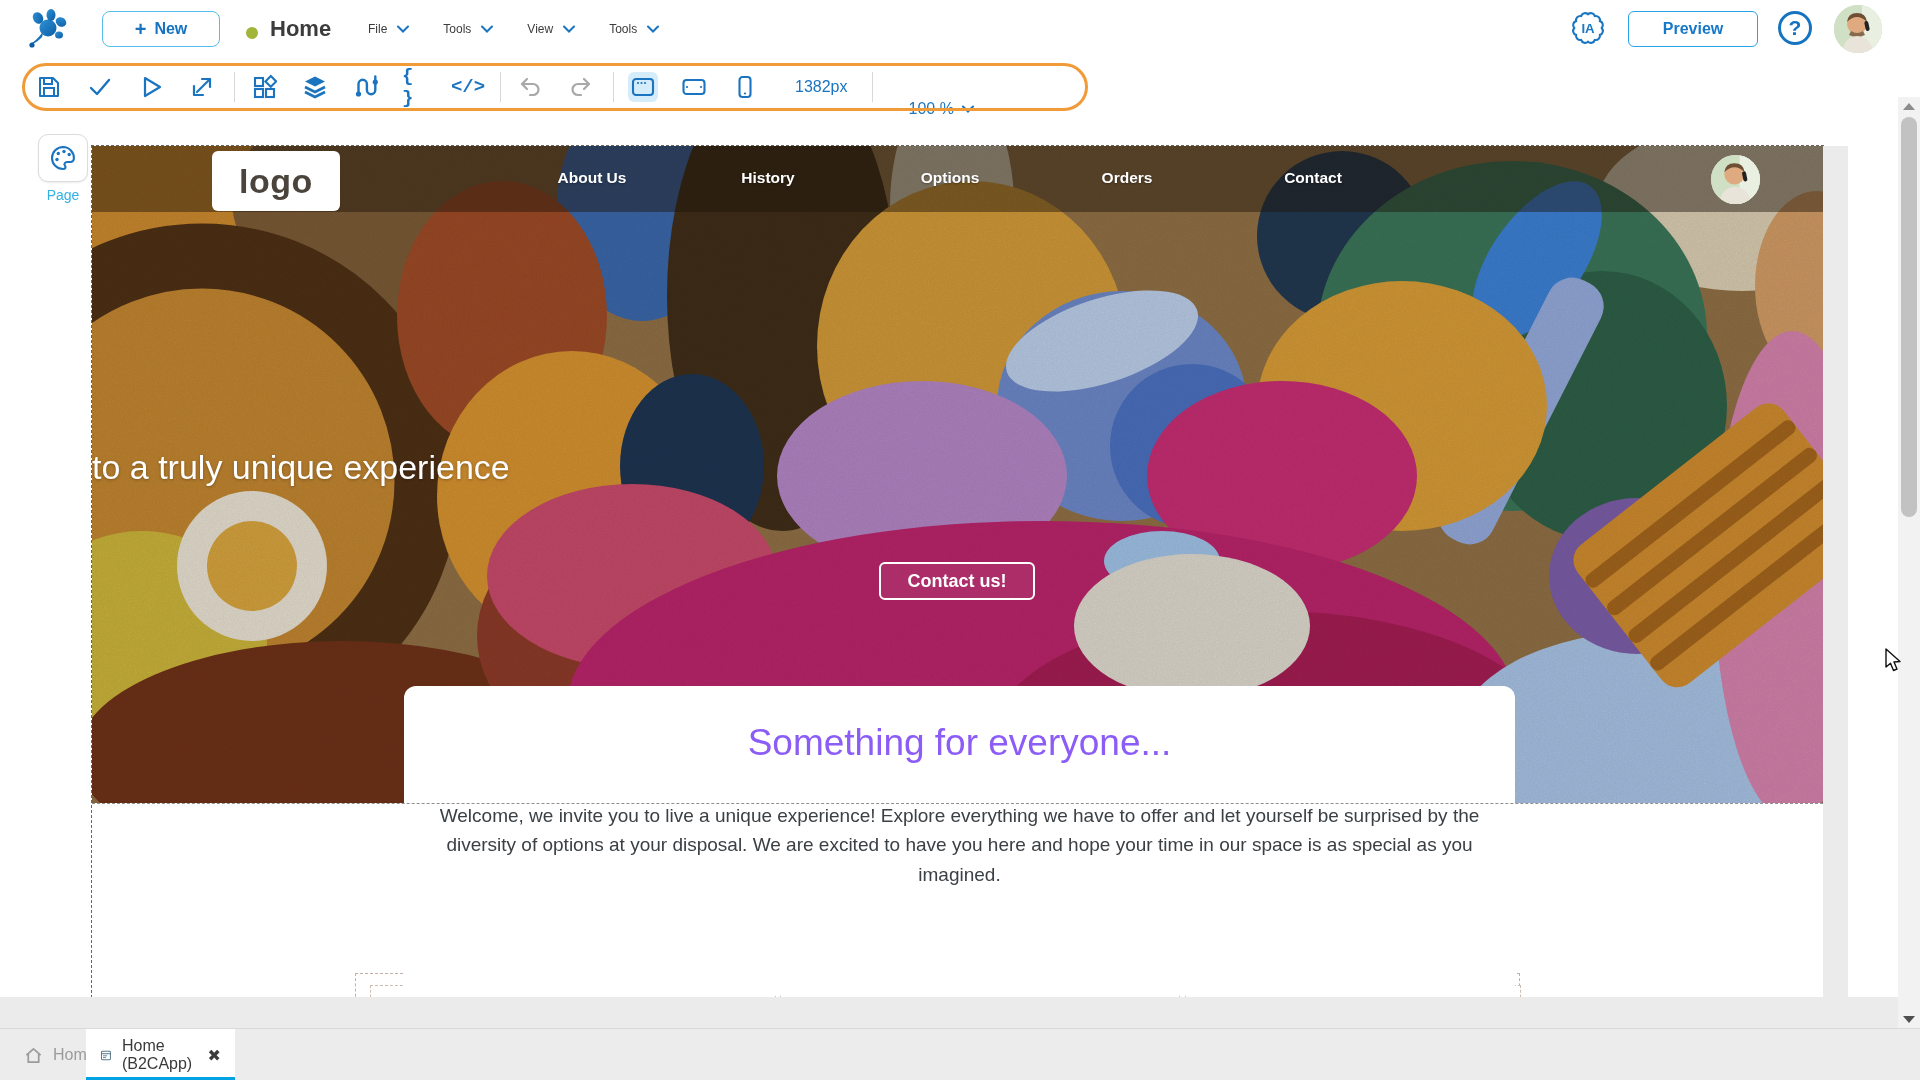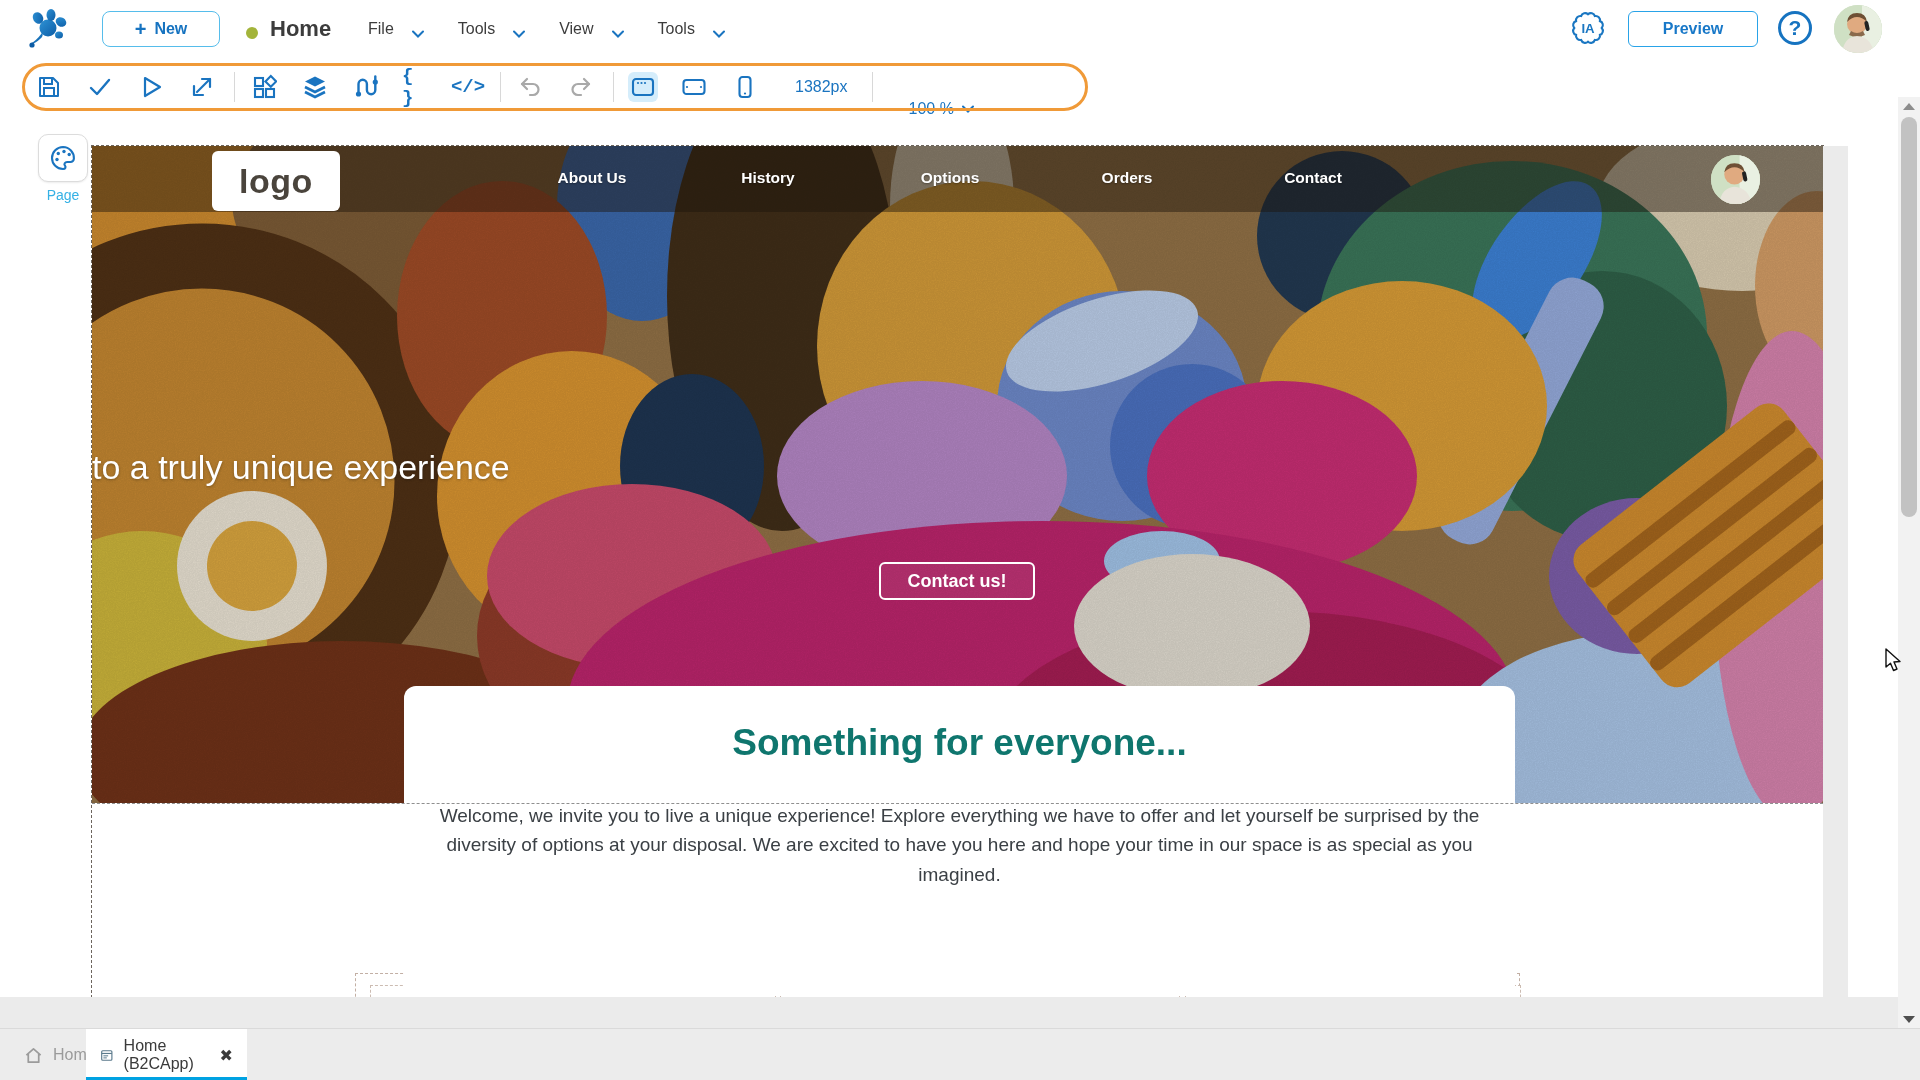--- a/index.html
+++ b/index.html
@@ -10,21 +10,21 @@
   
   .topbar { position:absolute; left:0; top:0; width:1920px; height:58px; background:#fff; }
   .brand { position:absolute; left:26px; top:8px; width:42px; height:42px; }
   .btn-new { position:absolute; left:102px; top:11px; width:118px; height:36px; border:1.5px solid #56bdeb;
     border-radius:8px; background:#fff; color:#1673c0; font-size:16px; font-weight:bold;
     display:flex; align-items:center; justify-content:center; gap:8px; cursor:pointer; }
   .plus { font-size:20px; font-weight:bold; line-height:1; }
   .status-dot { position:absolute; left:246px; top:27px; width:12px; height:12px; border-radius:50%; background:#a3b43a; }
   .doc-title { position:absolute; left:270px; top:16px; font-size:22px; font-weight:600; color:#3c3c3c; }
   .menus { position:absolute; left:368px; top:0; height:58px; display:flex; align-items:center; gap:34px; }
-  .menu-item { display:flex; align-items:flex-end; gap:18px; font-size:16px; color:#3c3c3c; cursor:pointer; }
+  .menu-item { display:flex; align-items:center; gap:10px; font-size:12px; color:#3c3c3c; cursor:pointer; }
   .chev { width:12px; height:8px; }
   .ia-badge { position:absolute; left:1570px; top:10px; width:36px; height:36px; }
   .ia-badge text { font-weight:bold; }
   .btn-preview { position:absolute; left:1628px; top:11px; width:130px; height:36px; border:1.5px solid #29a3e8;
     border-radius:6px; background:#fff; color:#1878c8; font-size:16px; font-weight:bold;
     display:flex; align-items:center; justify-content:center; cursor:pointer; }
   .help-btn { position:absolute; left:1778px; top:11px; width:34px; height:34px; border:3px solid #1673c0;
     border-radius:50%; color:#1673c0; font-size:21px; font-weight:bold; display:flex; align-items:center;
     justify-content:center; cursor:pointer; background:#fff; }
   .avatar { border-radius:50%; overflow:hidden; background:#cfe0c4; }
@@ -65,21 +65,21 @@
   .avatar-nav { position:absolute; left:1619px; top:9px; width:49px; height:49px; cursor:pointer; }
   .hero-title { position:absolute; left:0; top:192px; width:1731px; text-align:center; color:#fff;
     font-size:68px; font-weight:500; text-shadow:0 1px 3px rgba(0,0,0,.25); }
   .hero-sub { position:absolute; left:0; top:302px; width:1731px; text-align:left; color:#fff;
     font-size:34px; text-shadow:0 1px 3px rgba(0,0,0,.3); }
   .hero-btn { position:absolute; left:787px; top:416px; width:156px; height:38px; border:2px solid #fff;
     border-radius:6px; background:rgba(255,255,255,.06); color:#fff; font-size:18px; font-weight:bold;
     display:flex; align-items:center; justify-content:center; cursor:pointer; }
   .card { position:absolute; left:312px; top:540px; width:1111px; min-height:310px; background:#fff;
     border-radius:12px 12px 0 0; z-index:3; padding-top:36px; }
-  .card-title { text-align:center; font-size:37px; font-weight:bold; color:#0f766e; }
+  .card-title { text-align:center; font-size:37px; font-weight:normal; color:#8b5cf6; }
   .card-body { margin:37px auto 0; width:1070px; text-align:center; font-size:19px; line-height:1.55;
     color:#3b4045; }
   .section-split { position:absolute; left:0; top:657px; width:1731px; border-top:1px dashed #8f8f8f; z-index:6; }
   .ph-row { position:absolute; left:263px; top:827px; width:1165px; height:60px; border:1px dashed #c2afa4; z-index:2; }
   .ph-box { position:absolute; top:11px; height:46px; border:1px dashed #ccbcb2; background:#fff; }
   .ph-1 { left:14px; width:406px; } .ph-2 { left:424px; width:400px; } .ph-3 { left:829px; width:336px; }
 
   .right-gutter { position:absolute; left:1823px; top:146px; width:25px; height:851px; background:#ebebeb; }
   .below-strip { position:absolute; left:0; top:997px; width:1920px; height:31px; background:#ebebeb; }
 
@@ -88,21 +88,21 @@
   .vs-arrow { position:absolute; left:0; width:22px; height:18px; display:flex; align-items:center; justify-content:center; }
   .tri-up { width:0; height:0; border-left:6px solid transparent; border-right:6px solid transparent; border-bottom:7px solid #8d8d8d; }
   .tri-down { width:0; height:0; border-left:6px solid transparent; border-right:6px solid transparent; border-top:7px solid #4f4f4f; }
   .vs-thumb { position:absolute; left:3px; top:20px; width:16px; height:400px; background:#c2c2c2; border-radius:8px; }
 
   
   .tabbar { position:absolute; left:0; top:1028px; width:1920px; height:52px; background:#ececec;
     border-top:1px solid #dadada; }
   .tab { position:absolute; top:0; height:52px; display:flex; align-items:center; gap:10px; cursor:pointer; }
   .tab-home { left:10px; padding:0 14px; color:#9b9b9b; font-size:16px; }
-  .tab-active { left:86px; width:161px; background:#fff; padding:0 14px; color:#3a3a3a; font-size:16px; }
+  .tab-active { left:86px; width:149px; background:#fff; padding:0 14px; color:#3a3a3a; font-size:16px; }
   .tab-blue { position:absolute; left:0; bottom:0; width:100%; height:4px; background:#00a2e2; }
   .tab-close { font-size:16px; font-weight:bold; color:#3a3a3a; margin-left:2px; cursor:pointer; }
 
   .cursor { position:absolute; left:1884px; top:648px; z-index:50; pointer-events:none; }
 </style>
 </head>
 <body>
 
 <div class="stage">
 

